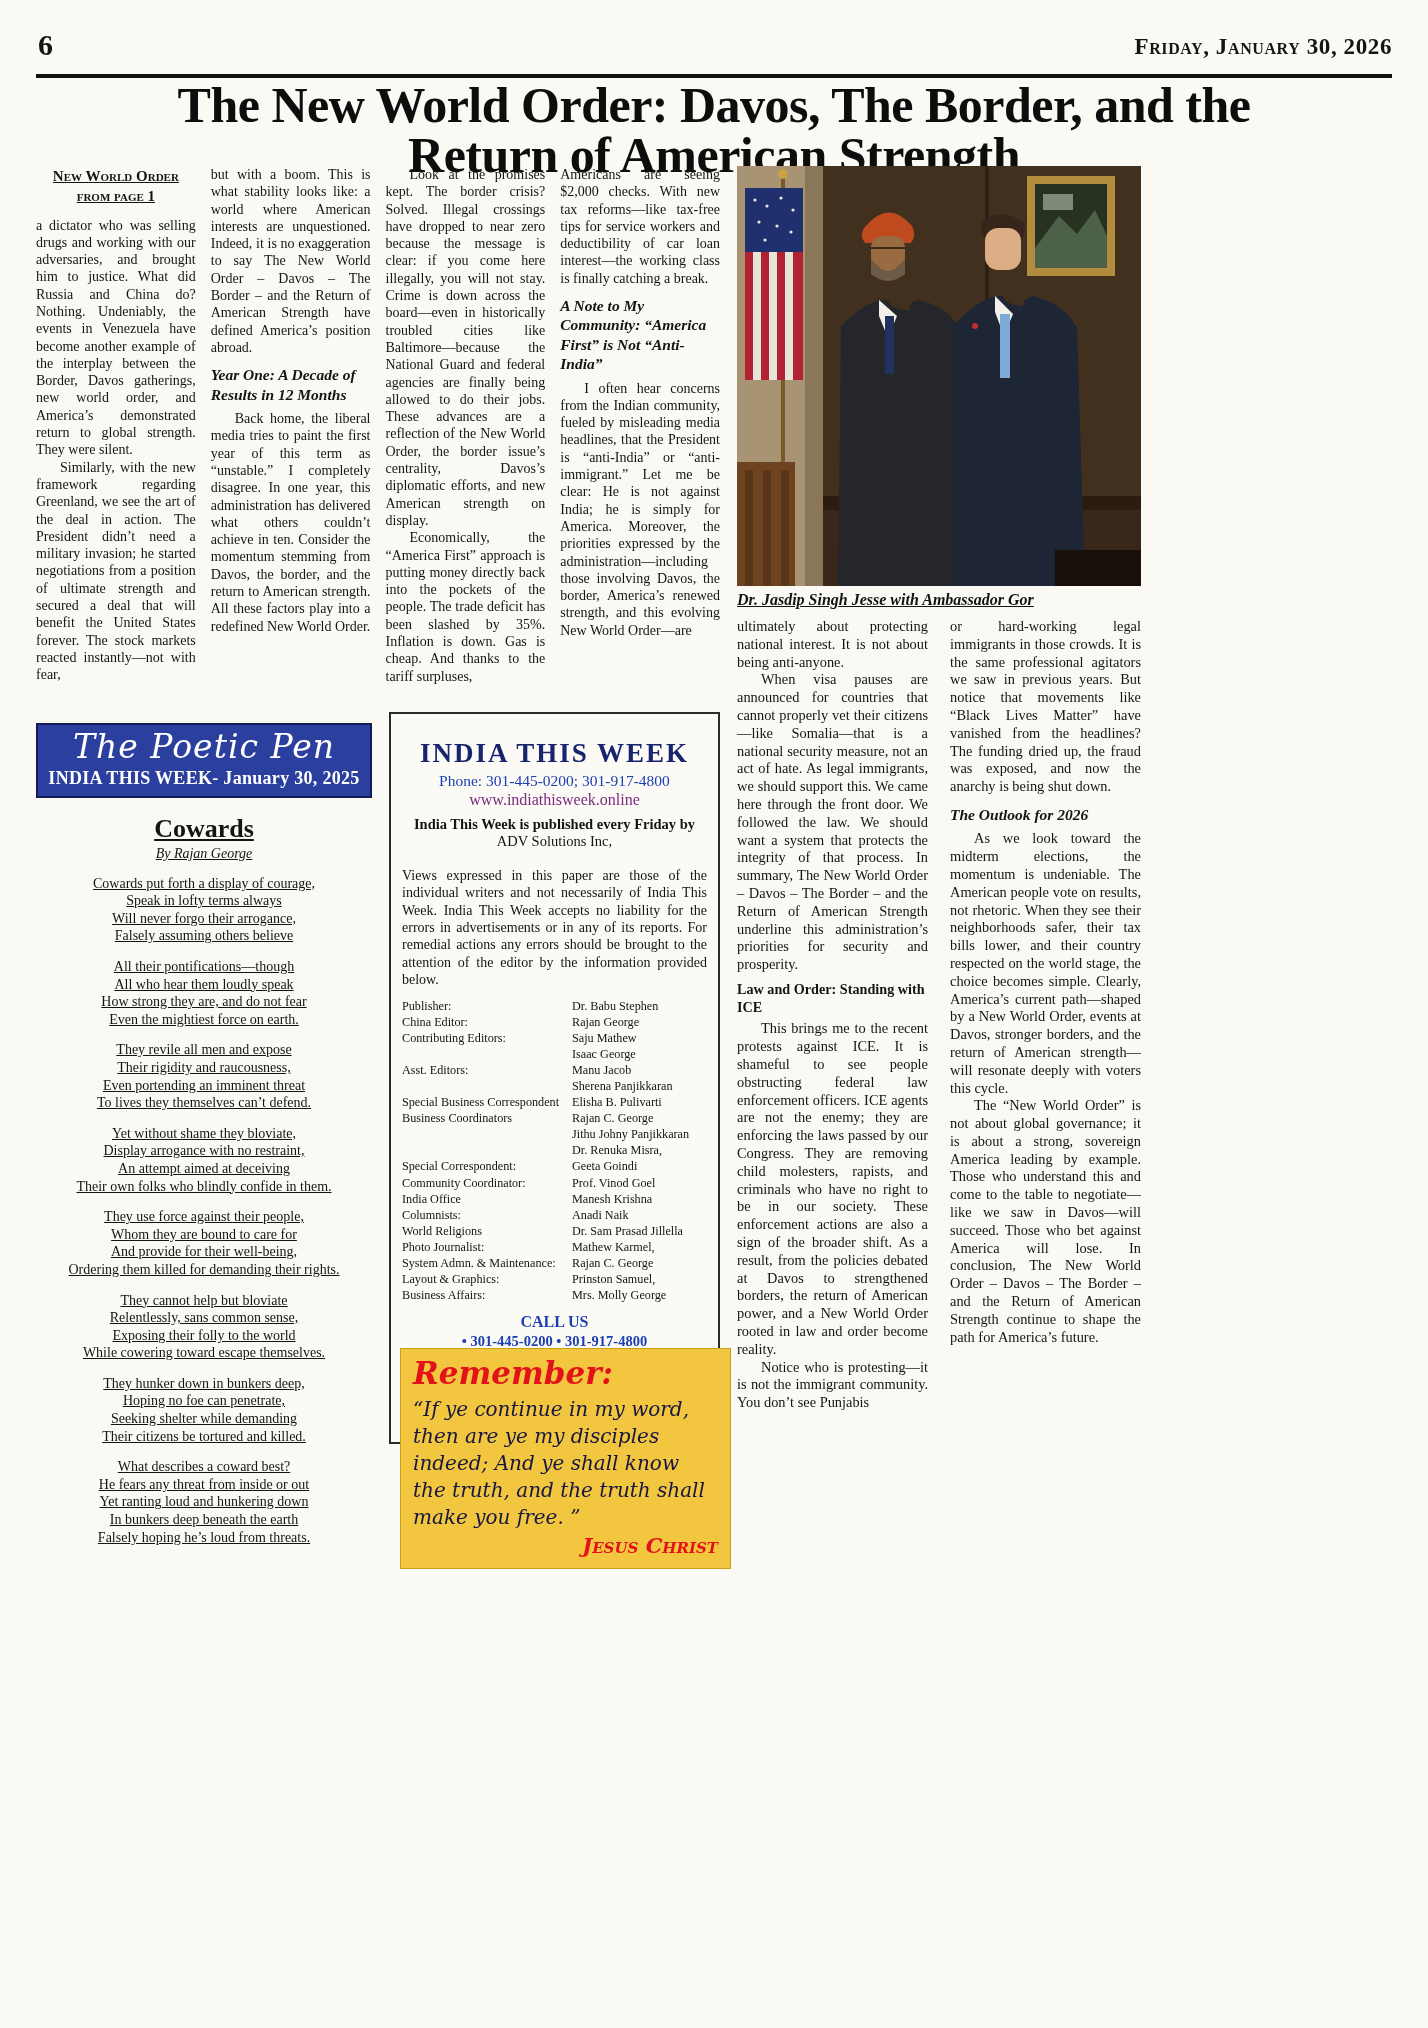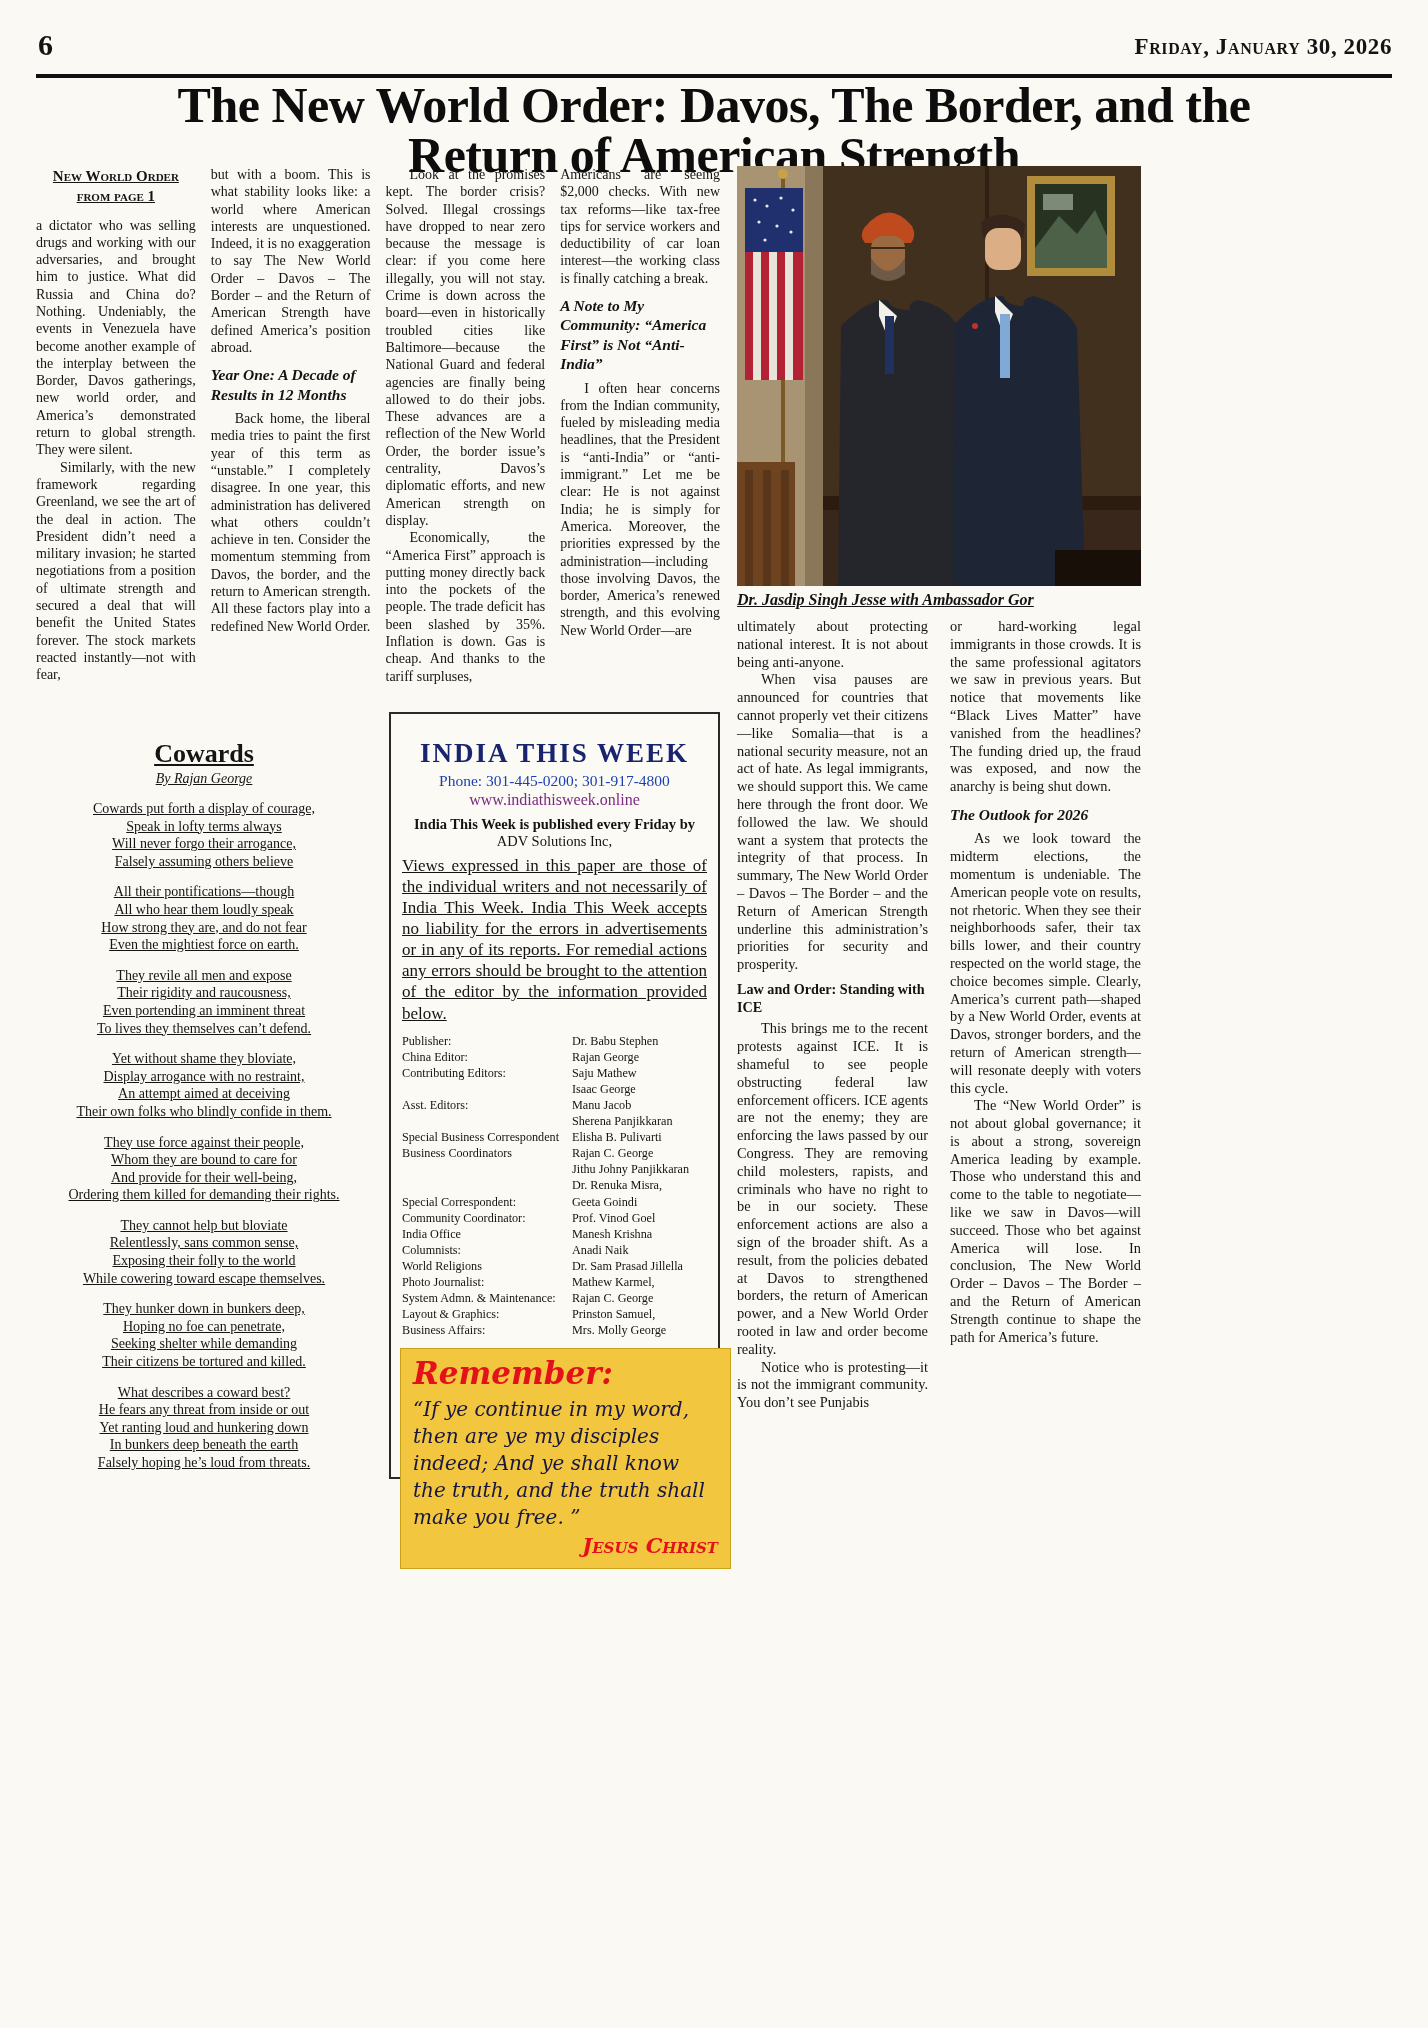--- a/index.html
+++ b/index.html
@@ -47,21 +47,21 @@
   .stanza{margin-top:13px;font-size:14px;line-height:17.6px;}
   
   .masthead{position:absolute;left:389px;top:712px;width:331px;border:2px solid #2a2a2a;
             background:#fbfaf4;padding:24px 11px 10px;box-sizing:border-box;}
   .mh-title{text-align:center;font-size:27px;font-weight:bold;color:#18246e;
             letter-spacing:2px;}
   .mh-phone{text-align:center;color:#1b3fb3;font-size:15.5px;margin-top:3px;}
   .mh-url{text-align:center;color:#7b2982;font-size:16px;margin-top:1px;}
   .mh-pub1{text-align:center;font-weight:bold;font-size:14.5px;margin-top:7px;}
   .mh-pub2{text-align:center;font-size:14.5px;}
-  .mh-disc{font-size:17px;line-height:1.24;text-align:justify;margin-top:5px;text-decoration:underline;}
+  .mh-disc{font-size:14px;line-height:1.24;text-align:justify;margin-top:17px;}
   .staff{margin-top:9px;font-size:12.2px;line-height:1.32;}
   .staff-row{display:flex;}
   .staff-role{width:170px;flex:none;}
   .staff-names{flex:1;}
   .mh-call{margin-top:10px;text-align:center;color:#1b3fb3;font-weight:bold;font-size:16px;}
   .mh-nums{text-align:center;color:#1b3fb3;font-weight:bold;font-size:14.5px;margin-top:2px;}
   .mh-em-label{text-align:center;color:#4d7c0f;font-weight:bold;font-size:15px;margin-top:9px;}
   .mh-email{text-align:center;font-size:13.8px;line-height:1.35;}
   .mh-email .lbl{color:#18246e;font-weight:bold;}
   .mh-email .val{color:#1b3fb3;}
@@ -198,20 +198,24 @@
       <div class="rcol">
           <p class="para first">or hard-working legal immigrants in those crowds. It is the same professional agitators we saw in previous years. But notice that movements like “Black Lives Matter” have vanished from the headlines? The funding dried up, the fraud was exposed, and now the anarchy is being shut down.</p>
           <p class="subhead">The Outlook for 2026</p>
           <p class="para">As we look toward the midterm elections, the momentum is undeniable. The American people vote on results, not rhetoric. When they see their neighborhoods safer, their tax bills lower, and their country respected on the world stage, the choice becomes simple. Clearly, America’s current path—shaped by a New World Order, events at Davos, stronger borders, and the return of American strength—will resonate deeply with voters this cycle.</p>
           <p class="para">The “New World Order” is not about global governance; it is about a strong, sovereign America leading by example. Those who understand this and come to the table to negotiate—like we saw in Davos—will succeed. Those who bet against America will lose. In conclusion, The New World Order – Davos – The Border – and the Return of American Strength continue to shape the path for America’s future.</p>
         </div>
     </div>
   </div>
 
   <div class="poetic">
+    <div class="poetic-head">
+      <div class="poetic-title">The Poetic Pen</div>
+      <div class="poetic-issue">INDIA THIS WEEK- January 30, 2025</div>
+    </div>
     <div class="poem">
       <div class="poem-title">Cowards</div>
       <div class="poem-by">By Rajan George</div>
       <div>
           <div class="stanza">
             <div>Cowards put forth a display of courage,</div>
             <div>Speak in lofty terms always</div>
             <div>Will never forgo their arrogance,</div>
             <div>Falsely assuming others believe</div>
           </div>

